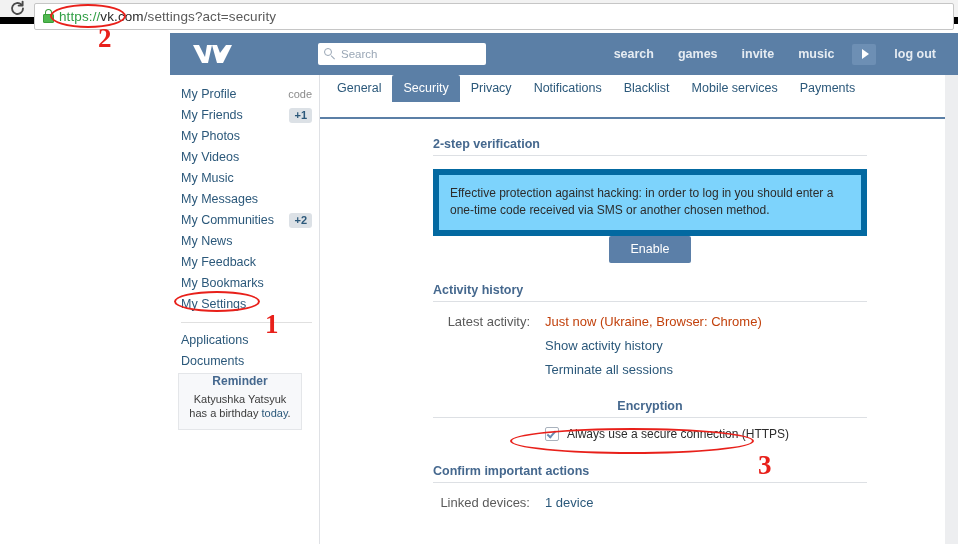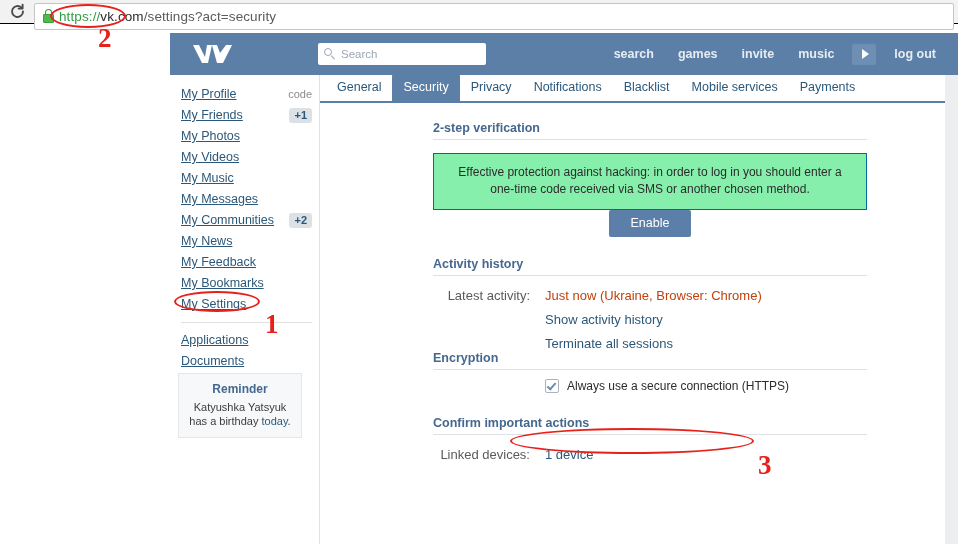--- a/index.html
+++ b/index.html
@@ -8,21 +8,21 @@
     overflow: hidden;
     background: #ffffff;
     font-family: "Liberation Sans", sans-serif;
   }
   #root { position: relative; width: 958px; height: 544px; }
 
   
   .browser-bar {
     position: absolute; left: 0; top: 0; width: 958px; height: 24px;
     background: #f2f2f2;
-    border-bottom: 1px solid #000000;
+    border-bottom: 7px solid #000000;
     display: flex; align-items: center;
   }
   .reload-btn {
     width: 34px; height: 33px;
     display: flex; align-items: center; justify-content: center;
     color: #4a4a4a;
   }
   .reload-btn svg { display: block; }
   .omnibox {
     position: absolute; left: 34px; top: 3px;
@@ -116,70 +116,70 @@
     position: absolute; left: 170px; top: 75px; width: 150px; height: 469px;
     background: #ffffff;
   }
   .side-list { padding-top: 9px; }
   .side-item {
     position: relative; height: 21px; line-height: 21px;
     padding-left: 11px; padding-right: 8px;
     font-size: 12.5px; color: #2b587a;
     display: flex; align-items: center; justify-content: space-between;
   }
-  .side-item .lbl { white-space: nowrap; text-decoration: underline; }
+  .side-item .lbl { white-space: nowrap; }
   .side-item .edit { font-size: 11px; color: #8b8b8b; }
   .badge {
     background: #dce1e6; color: #2b587a;
     font-size: 11px; font-weight: bold;
     border-radius: 3px; padding: 0 5px; line-height: 15px; height: 15px;
   }
   .side-divider {
     margin: 7px 8px 7px 11px; height: 1px; background: #e0e0e0;
   }
   .reminder {
     position: absolute; left: 8px; top: 298px; width: 124px;
     background: #f7f8fa; border: 1px solid #e4e6e9;
-    padding: 8px 6px 9px; text-align: center;
+    padding: 0 6px 9px; text-align: center;
   }
   .reminder-title { font-size: 12px; font-weight: bold; color: #45688e; margin-bottom: 4px; }
   .reminder-text { font-size: 11px; color: #3c3c3c; line-height: 14px; }
   .reminder-text .lnk { color: #2b587a; }
 
   .sidebar-rule {
     position: absolute; left: 319px; top: 75px; width: 1px; height: 469px;
     background: #dfe1e5;
   }
 
   
   .content {
     position: absolute; left: 320px; top: 75px; width: 625px; height: 469px;
     background: #ffffff;
   }
   .tabs {
-    position: relative; height: 28px; border-bottom: 2px solid #5b7fa6;
-    display: flex; align-items: flex-end; padding-left: 6px;
+    position: relative; height: 44px; border-bottom: 2px solid #5b7fa6;
+    display: flex; align-items: flex-start; padding-left: 6px;
   }
   .tab {
     font-size: 12.5px; color: #2b587a;
     padding: 5px 11px 6px; line-height: 16px; white-space: nowrap;
   }
   .tab.active { background: #5b7fa6; color: #ffffff; border-radius: 2px 2px 0 0; }
 
   .section { padding: 0 0 0 16px; }
   .sec-title {
     font-size: 12.5px; font-weight: bold; color: #45688e;
     margin: 0 0 4px 0; padding-left: 0;
   }
   .sec-rule { height: 1px; background: #dde0e4; }
 
   .info-box {
-    border: 1px solid #0369a1; background: #86efac;
+    border: 6px solid #0369a1; background: #7dd3fc;
     padding: 10px 11px 11px; margin-top: 13px;
-    font-size: 12px; color: #2c2c2c; line-height: 17px; text-align: center;
+    font-size: 12px; color: #2c2c2c; line-height: 17px;
   }
   .enable-wrap { text-align: center; margin-top: 0; }
   .btn-enable {
     display: inline-block; background: #5b7fa8; color: #ffffff;
     font-size: 12.5px; border-radius: 2px; padding: 6px 22px; line-height: 15px;
     border: none;
   }
 
   .row { display: flex; font-size: 13px; margin-top: 9px; }
   .row .lab {
@@ -355,21 +355,21 @@
         <div class="row">
           <span class="lab"></span>
           <span class="val link">Show activity history</span>
         </div>
         <div class="row">
           <span class="lab"></span>
           <span class="val link">Terminate all sessions</span>
         </div>
       </div>
 
-      <div class="section" style="">
+      <div class="section" style="margin-top:22px;text-align:center;">
         <div class="sec-title">Encryption</div>
         <div class="sec-rule"></div>
         <div class="check-row">
           <span class="cbox">
             <span class="tick"></span>
           </span>
           <span class="check-label">Always use a secure connection (HTTPS)</span>
         </div>
       </div>
 

